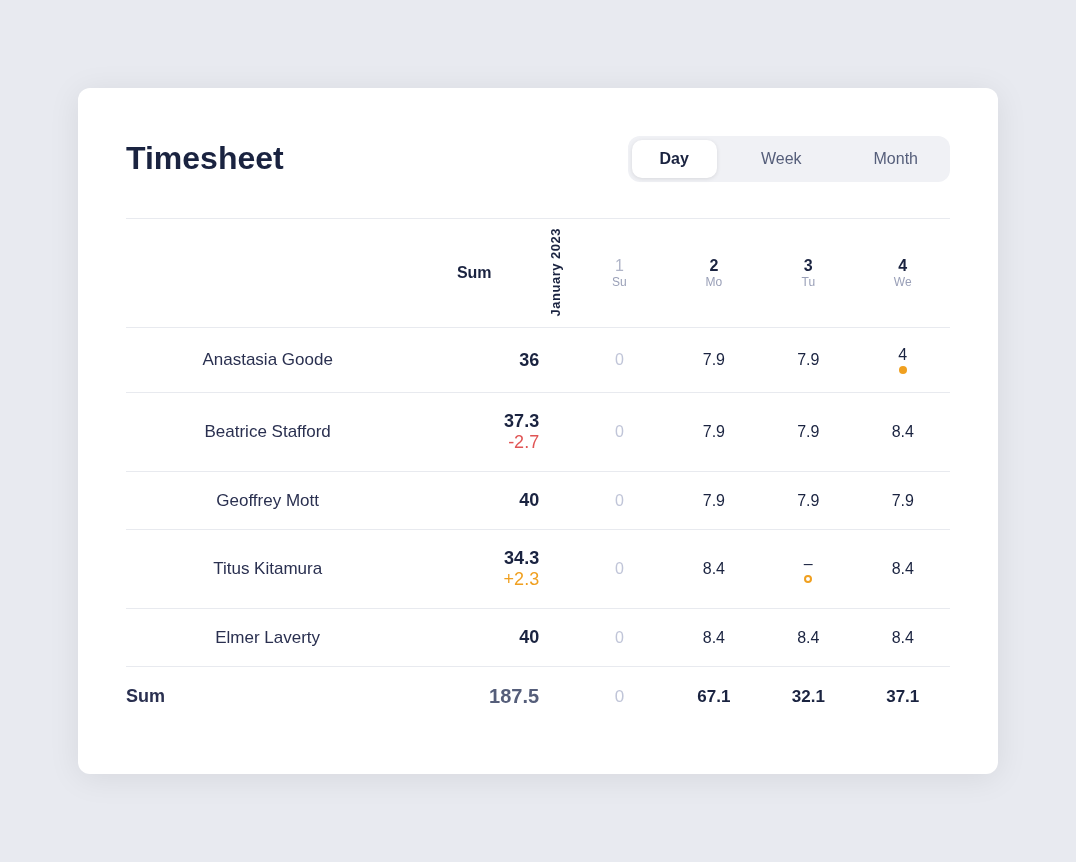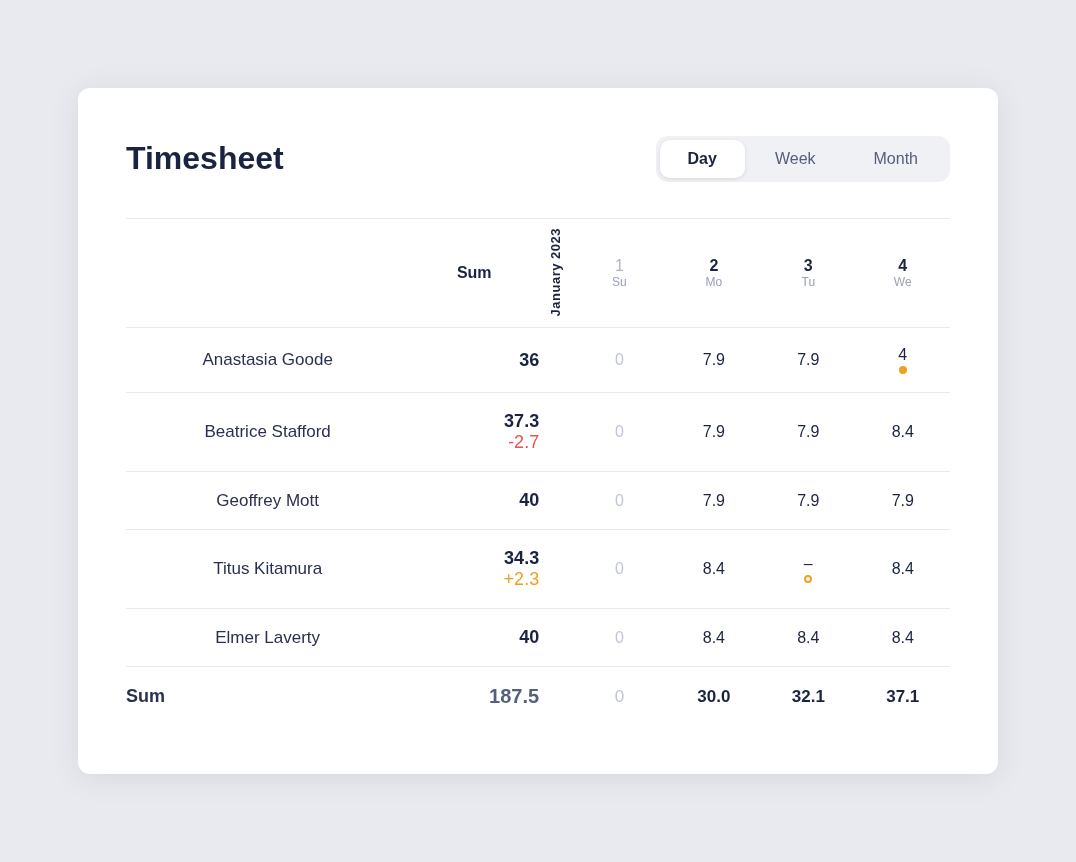--- a/index.html
+++ b/index.html
@@ -33,21 +33,21 @@
       font-size: 32px;
       font-weight: 800;
       color: #1a2340;
     }
 
     .view-toggle {
       display: flex;
       background: #f0f1f5;
       border-radius: 12px;
       padding: 4px;
-      gap: 2px;
+      gap: 16px;
     }
 
     .toggle-btn {
       padding: 10px 28px;
       border-radius: 10px;
       border: none;
       font-size: 16px;
       font-weight: 500;
       cursor: pointer;
       background: transparent;
@@ -340,20 +340,20 @@
           <td>8.4</td>
           <td>8.4</td>
         </tr>
       </tbody>
       <tfoot>
         <tr>
           <td class="foot-name">Sum</td>
           <td class="foot-sum">187.5</td>
           <td></td>
           <td class="foot-muted">0</td>
-          <td class="foot-val">30.0</td>
+          <td class="foot-val">67.1</td>
           <td class="foot-val">32.1</td>
           <td class="foot-val">37.1</td>
         </tr>
       </tfoot>
     </table>
   </div>
 </div>
 
 </body></html>

